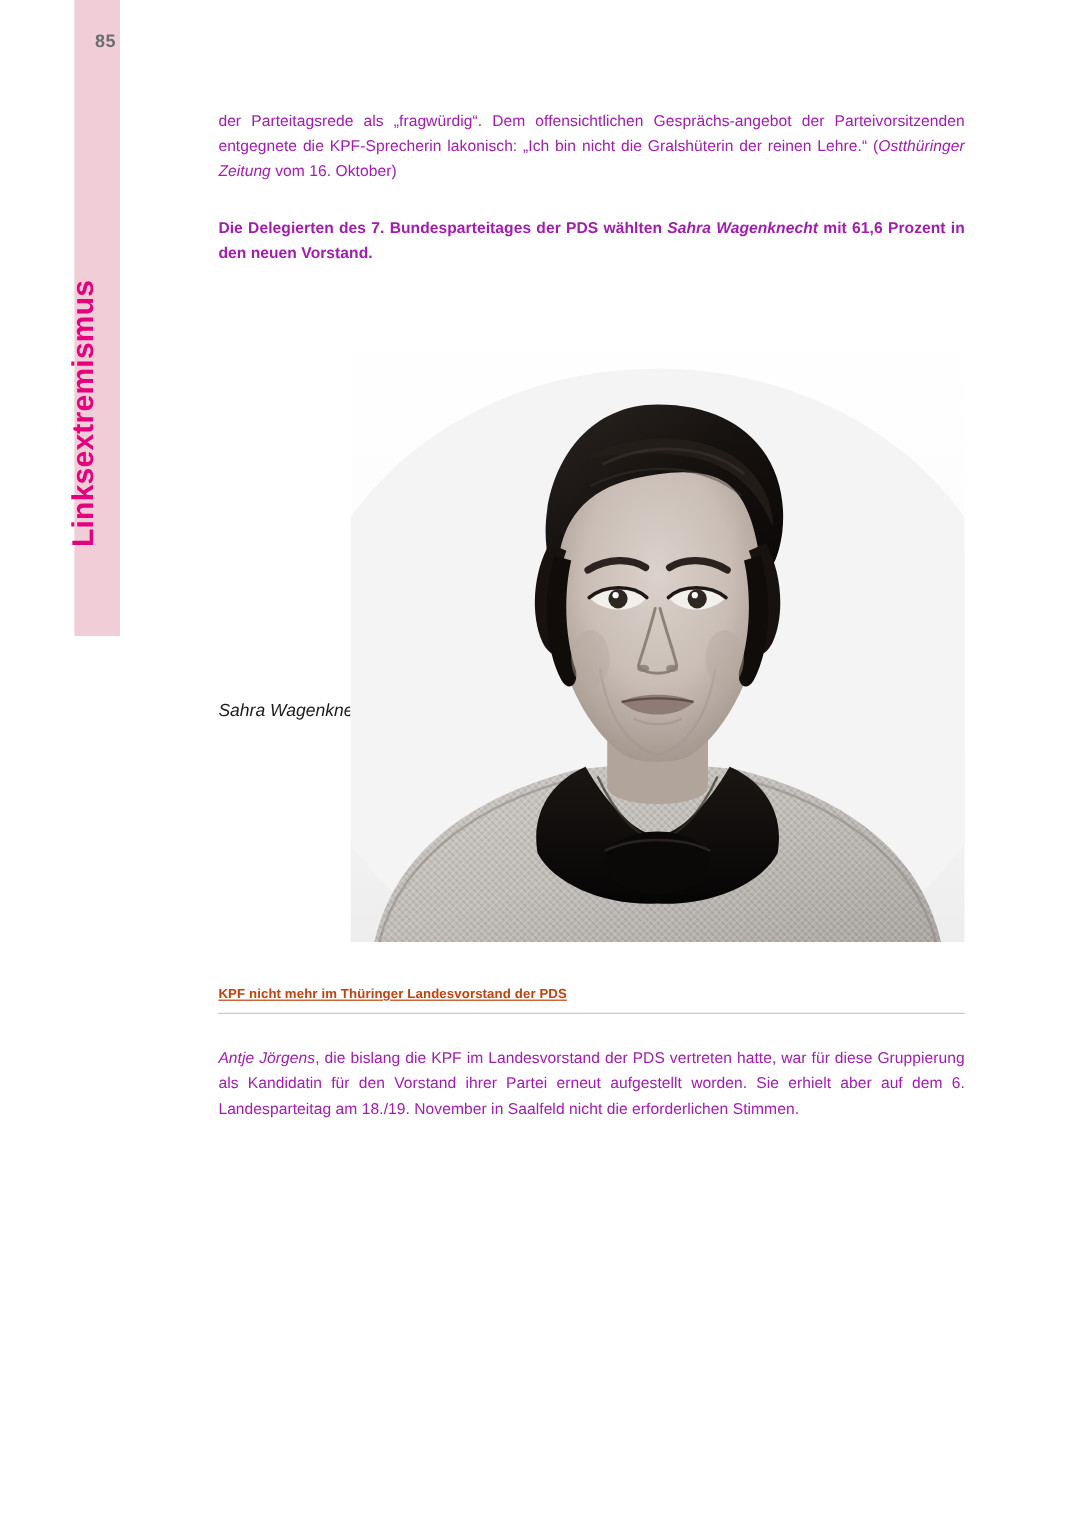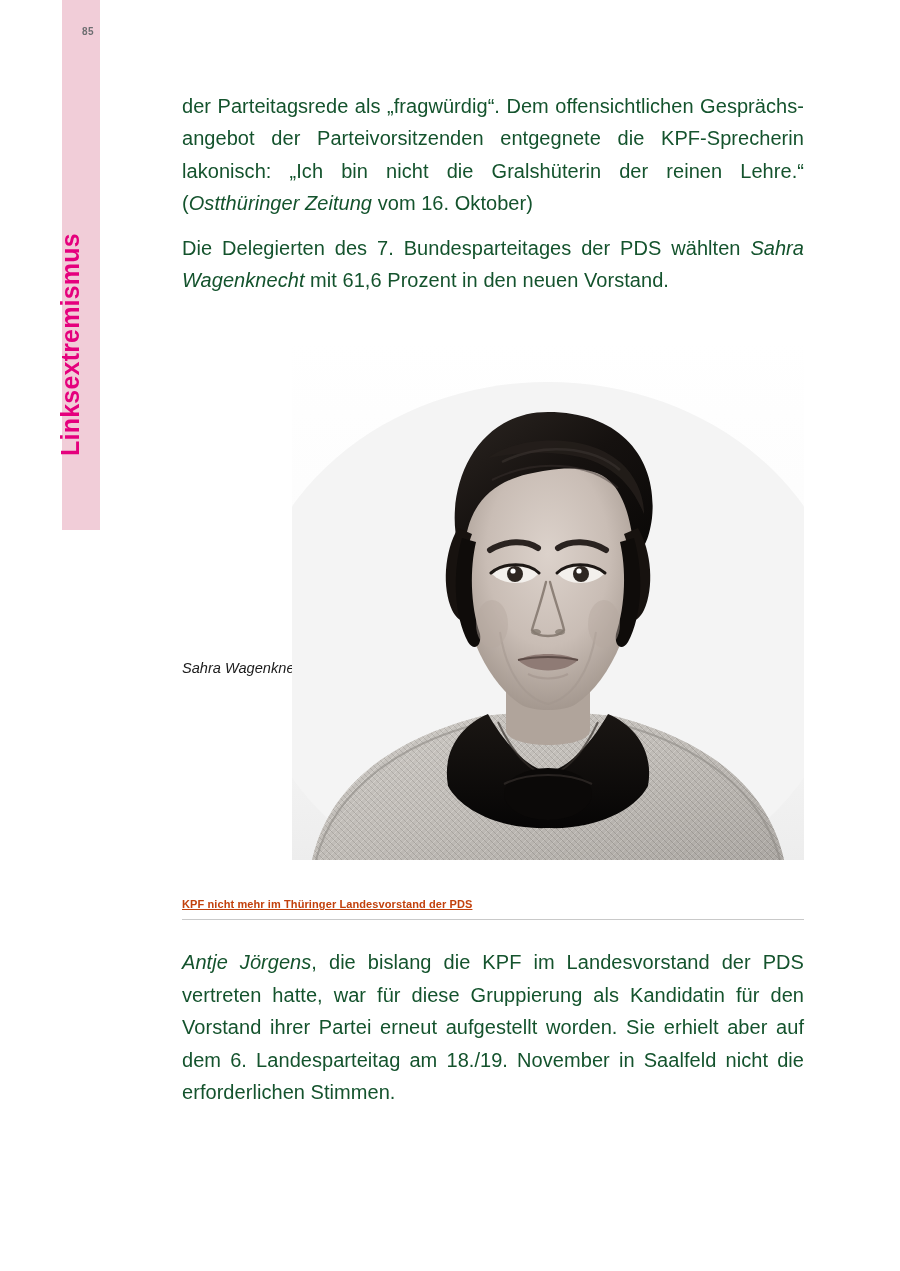--- a/index.html
+++ b/index.html
@@ -24,21 +24,21 @@
     width: 38px;
     height: 530px;
     background: #f1cdd8;
   }
   .page-number {
     position: absolute;
     left: 62px;
     top: 26px;
     width: 52px;
     text-align: center;
-    font-size: 10px;
+    font-size: 15px;
     font-weight: bold;
     color: #6d6e71;
     letter-spacing: 0.5px;
   }
   .section-label {
     position: absolute;
     left: -60px;
     top: 330px;
     width: 260px;
     transform: rotate(-90deg);
@@ -54,28 +54,28 @@
   
   .content {
     position: absolute;
     left: 182px;
     top: 0;
     width: 622px;
   }
 
   p.body {
     margin: 0;
-    font-size: 20px;
+    font-size: 13px;
     line-height: 1.62;
     text-align: justify;
-    color: #14532d;
+    color: #a21caf;
     letter-spacing: 0.05px;
   }
   p.para-1 { margin-top: 90px; }
-  p.para-2 { margin-top: 12px; }
+  p.para-2 { margin-top: 26px; font-weight: bold; }
 
   .it { font-style: italic; }
 
   
   .photo-wrap {
     position: relative;
     margin-top: 46px;
     height: 520px;
   }
   .photo {

